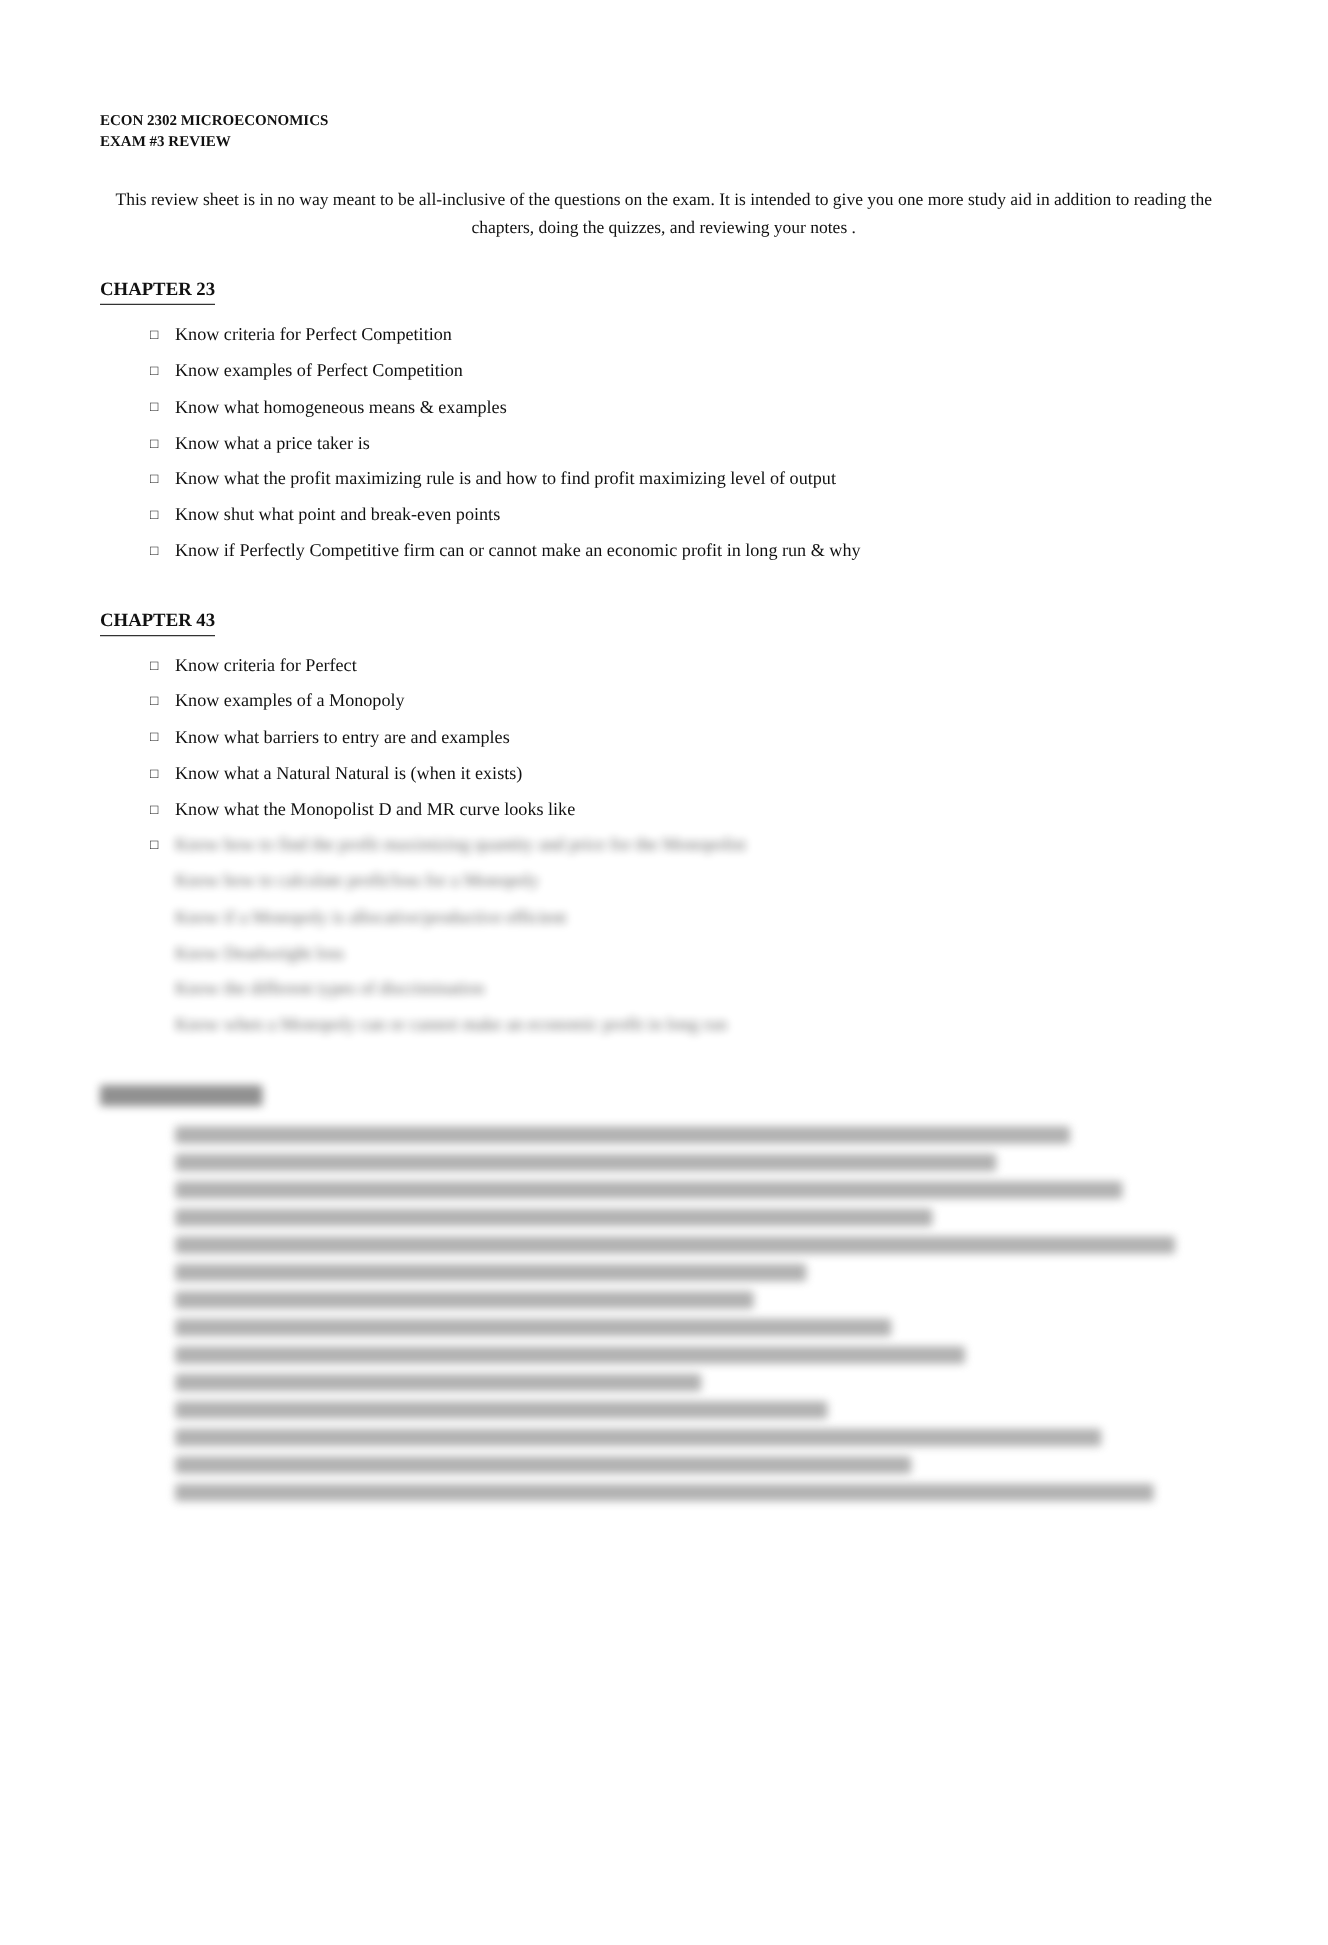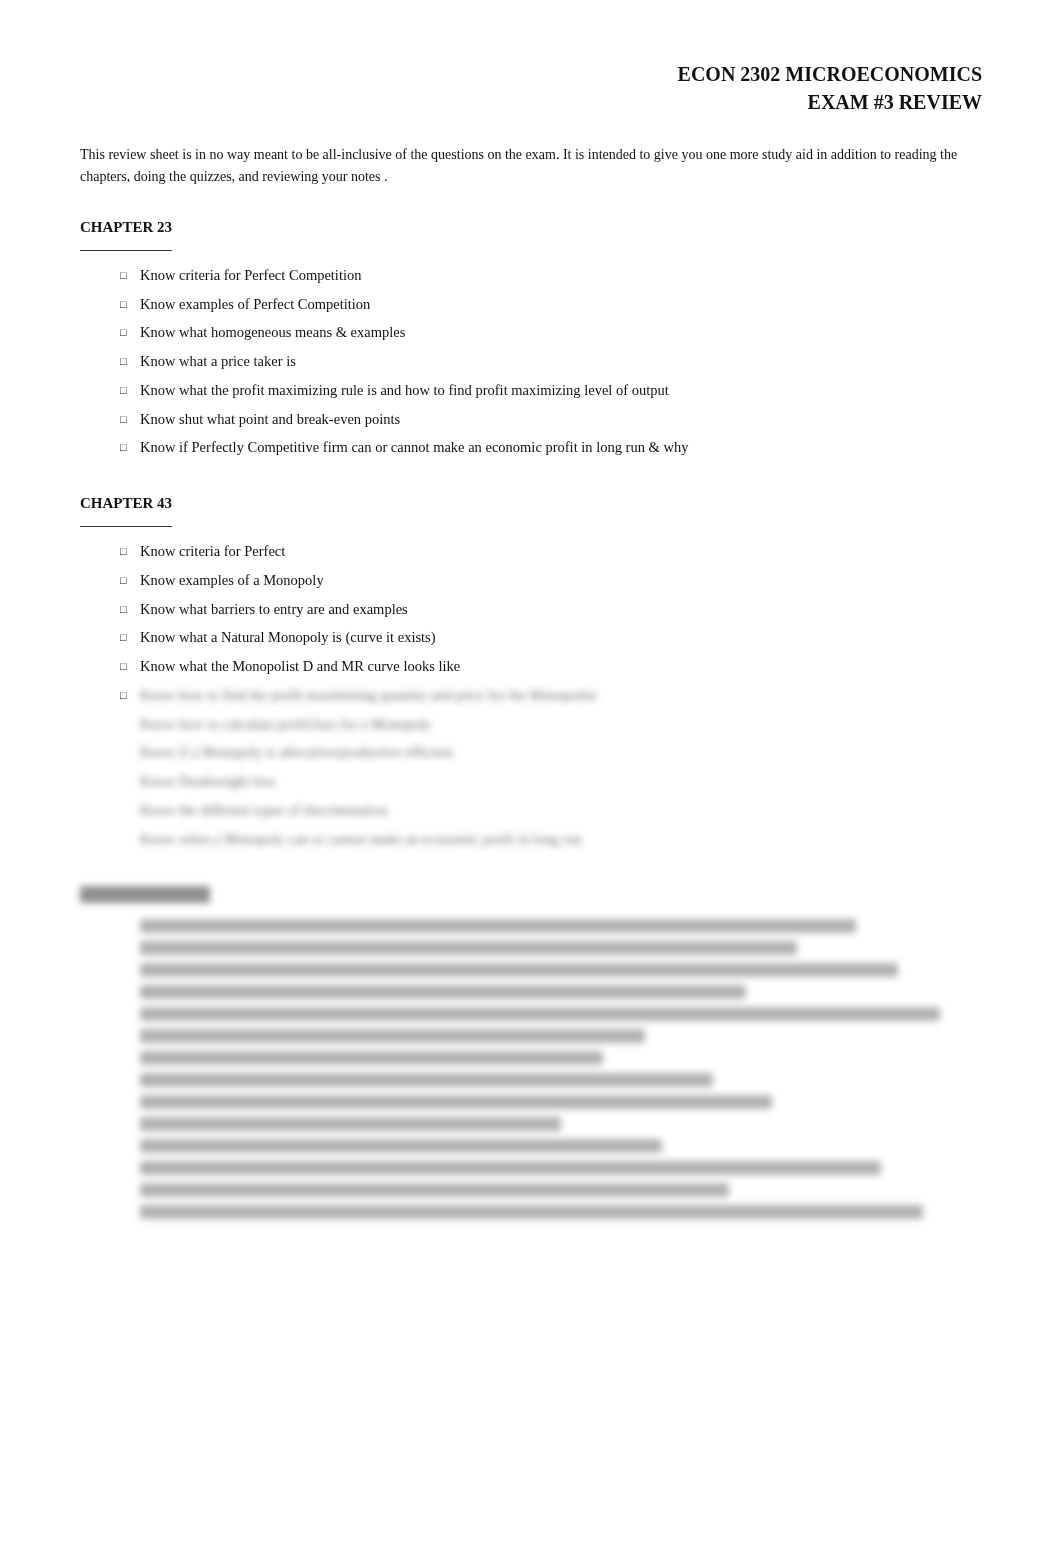--- a/index.html
+++ b/index.html
@@ -6,36 +6,38 @@
     body {
       background: #fff;
       font-family: 'Times New Roman', Times, serif;
       font-size: 15px;
       color: #111;
       width: 1062px;
       min-height: 1556px;
       padding: 60px 80px;
     }
     .page-title {
-      text-align: right;
+      text-align: left;
       font-weight: bold;
-      font-size: 20px;
+      font-size: 12px;
       margin-bottom: 28px;
       line-height: 1.4;
+      margin-top: 28px;
     }
     .intro-text {
       font-size: 14px;
       line-height: 1.6;
       margin-bottom: 30px;
+      text-align: center;
     }
     .section-header {
       font-weight: bold;
       font-size: 15px;
       border-bottom: 1px solid #333;
-      padding-bottom: 14px;
+      padding-bottom: 2px;
       margin-bottom: 14px;
       display: inline-block;
     }
     .chapter-block {
       margin-bottom: 36px;
     }
     .bullet-list {
       list-style: none;
       padding-left: 40px;
       margin-bottom: 10px;
@@ -86,21 +88,21 @@
     <li>Know if Perfectly Competitive firm can or cannot make an economic profit in long run &amp; why</li>
   </ul>
 </div>
 
 <div class="chapter-block">
   <div class="section-header">CHAPTER 43</div>
   <ul class="bullet-list">
     <li>Know criteria for Perfect</li>
     <li>Know examples of a Monopoly</li>
     <li>Know what barriers to entry are and examples</li>
-    <li>Know what a Natural Monopoly is (curve it exists)</li>
+    <li>Know what a Natural Natural is (when it exists)</li>
     <li>Know what the Monopolist D and MR curve looks like</li>
 
     <li>
       <div class="blurred-block">
         <div style="margin-bottom:7px; line-height:1.5;">Know how to find the profit maximizing quantity and price for the Monopolist</div>
         <div style="margin-bottom:7px; line-height:1.5;">Know how to calculate profit/loss for a Monopoly</div>
         <div style="margin-bottom:7px; line-height:1.5;">Know if a Monopoly is allocative/productive efficient</div>
         <div style="margin-bottom:7px; line-height:1.5;">Know Deadweight loss</div>
         <div style="margin-bottom:7px; line-height:1.5;">Know the different types of discrimination</div>
         <div style="margin-bottom:7px; line-height:1.5;">Know when a Monopoly can or cannot make an economic profit in long run</div>

